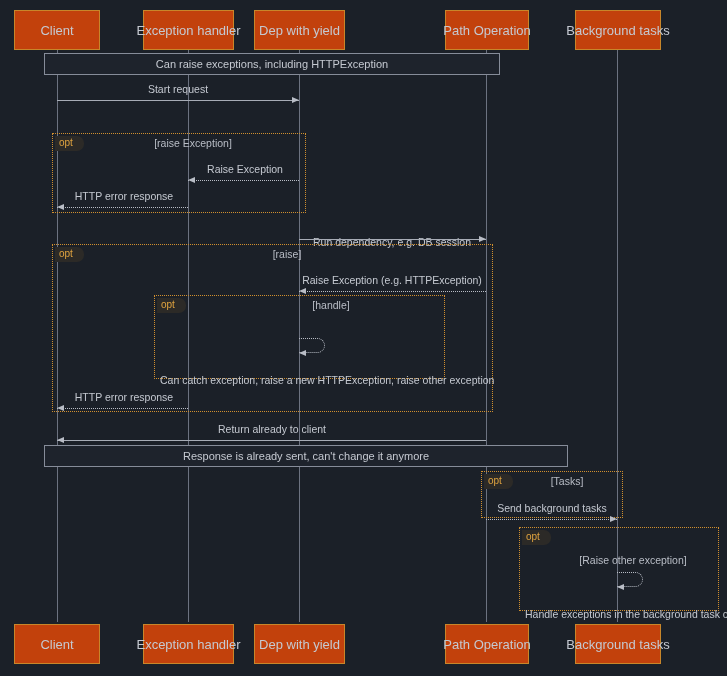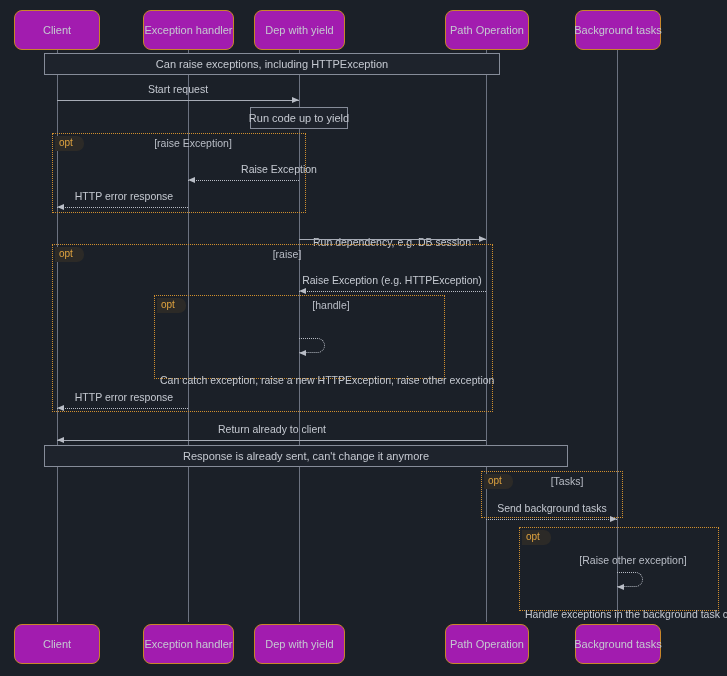--- a/index.html
+++ b/index.html
@@ -10,24 +10,24 @@
     color:#c9ccd4;
     overflow:hidden;
   }
   #diagram{position:relative;width:727px;height:676px;}
 
   
   .participant{
     position:absolute;
     box-sizing:border-box;
     border:1.4px solid #c8862a;
-    border-radius:8px;
-    background:#a21caf;
+    border-radius:0;
+    background:#c2410c;
     display:flex;align-items:center;justify-content:center;
-    font-size:11px;
+    font-size:13px;
     color:#c5c9d1;
     white-space:nowrap;
   }
 
   
   .lifeline{
     position:absolute;
     width:1px;
     background:#6c7280;
   }
@@ -155,30 +155,27 @@
   </div>
 
   <div class="note" style="left:44px;top:53px;width:456px;height:22px;">
     <span>Can raise exceptions, including HTTPException</span>
   </div>
 
   <div class="msg-label" style="left:178px;top:83px;">Start request</div>
   <div class="msg-line" style="left:57px;top:100px;width:242px;"></div>
   <div class="arrowhead right" style="left:292px;top:96.5px;"></div>
 
-  <div class="note" style="left:250px;top:107px;width:98px;height:22px;">
-    <span>Run code up to yield</span>
-  </div>
 
   <div class="opt" style="left:52px;top:133px;width:254px;height:80px;">
     <span class="opt-tab">opt</span>
     <span class="opt-cond" style="left:140px;">[raise Exception]</span>
   </div>
 
-  <div class="msg-label" style="left:245px;top:163px;margin-left:34px;">Raise Exception</div>
+  <div class="msg-label" style="left:245px;top:163px;">Raise Exception</div>
   <div class="msg-line dotted" style="left:188px;top:180px;width:111px;"></div>
   <div class="arrowhead left" style="left:188px;top:176.5px;"></div>
 
   <div class="msg-label" style="left:124px;top:190px;">HTTP error response</div>
   <div class="msg-line dotted" style="left:57px;top:207px;width:131px;"></div>
   <div class="arrowhead left" style="left:57px;top:203.5px;"></div>
 
   <div class="msg-label" style="left:392px;top:236px;">Run dependency, e.g. DB session</div>
   <div class="msg-line" style="left:299px;top:239px;width:187px;"></div>
   <div class="arrowhead right" style="left:479px;top:235.5px;"></div>

